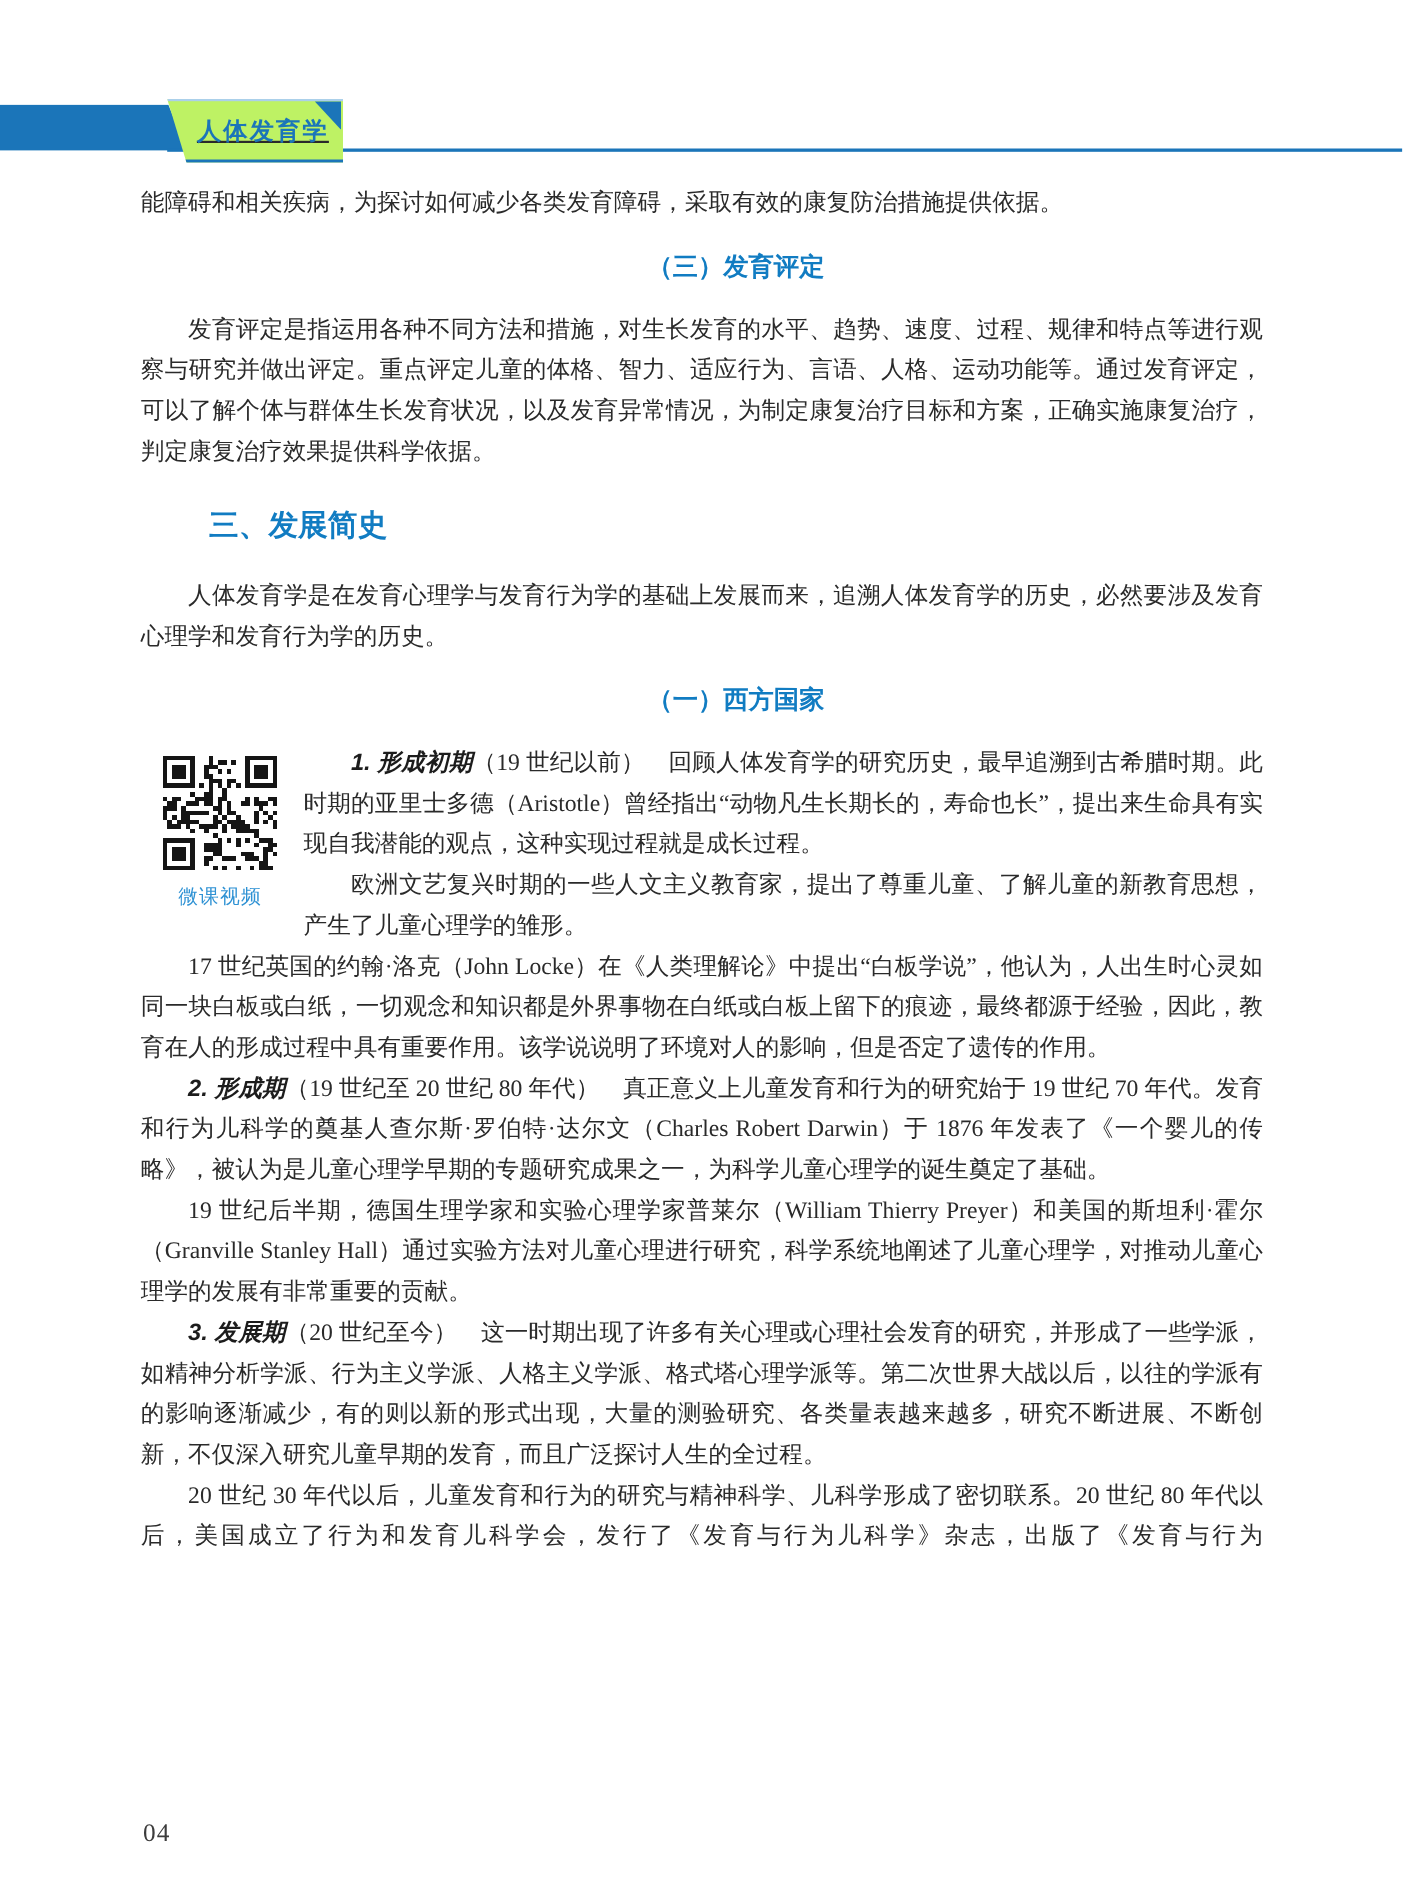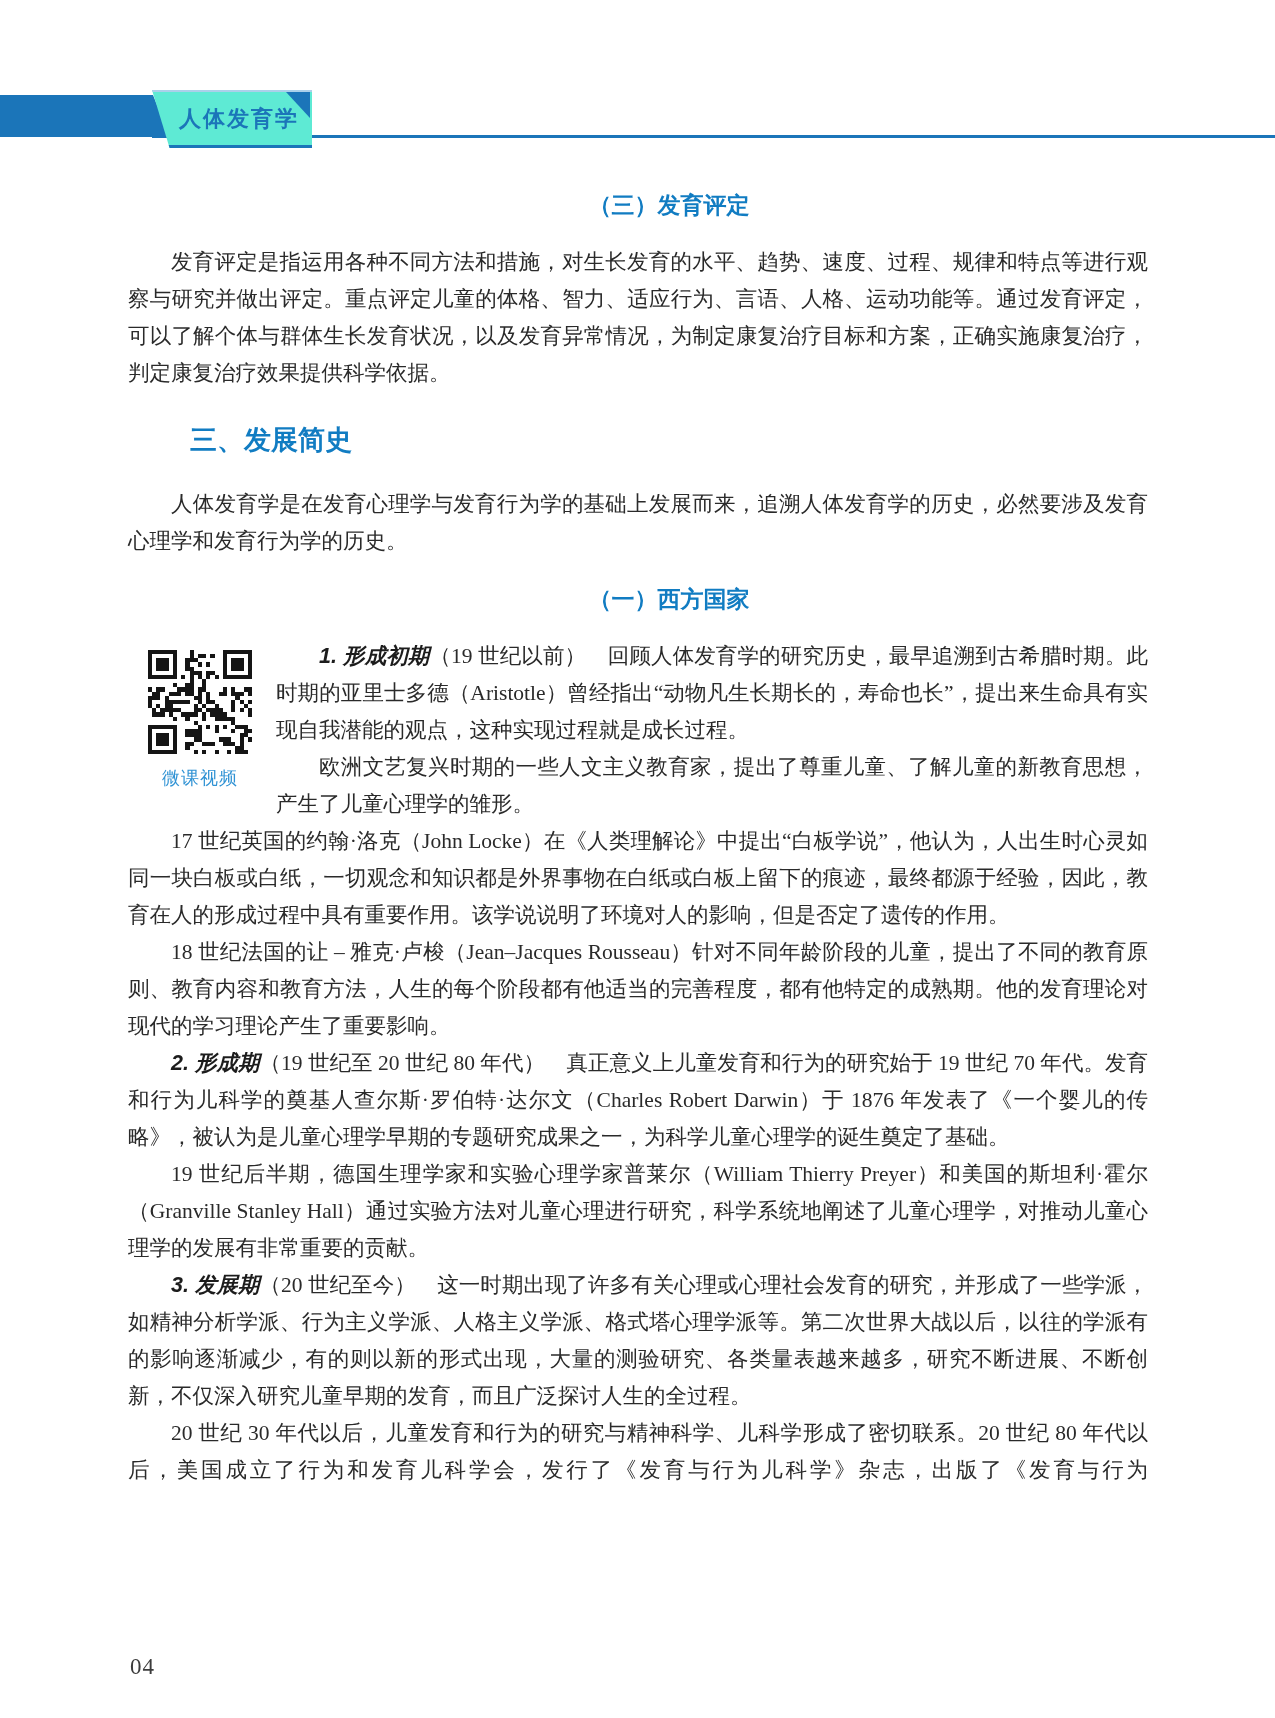--- a/index.html
+++ b/index.html
@@ -22,26 +22,26 @@
     position:absolute;left:0;top:95px;width:170px;height:42px;
     background:var(--banner-blue);
     clip-path:polygon(0 0,90% 0,100% 100%,0 100%);
   }
   .rule{
     position:absolute;left:152px;top:135px;right:0;height:3px;
     background:var(--banner-blue);
   }
   .tag{
     position:absolute;left:152px;top:90px;width:160px;height:53px;
-    background:#5eead4;
+    background:#bef264;
     border-top:2px solid #abd0ea;
     border-bottom:3px solid var(--banner-blue);
     clip-path:polygon(0 0,100% 0,100% 100%,11% 100%);
     z-index:2;
-    display:flex;align-items:center;justify-content:center;
+    display:flex;align-items:center;justify-content:center;text-decoration:underline;
   }
   .tag-text{
     font-family:"Liberation Sans","DejaVu Sans",sans-serif;
     font-weight:bold;font-size:22px;color:var(--banner-blue);
     letter-spacing:2px;padding-left:14px;
   }
   .fold{
     position:absolute;right:2px;top:0;width:24px;height:26px;
     background:var(--banner-blue);
     clip-path:polygon(0 0,100% 0,100% 100%);
@@ -102,20 +102,21 @@
     <div class="band"></div>
     <div class="rule"></div>
     <div class="tag">
       <span class="fold"></span>
       <span class="tag-text">人体发育学</span>
     </div>
   </header>
 
   <main class="content">
 
+    <p class="body noindent">能障碍和相关疾病，为探讨如何减少各类发育障碍，采取有效的康复防治措施提供依据。</p>
 
     <h3>（三）发育评定</h3>
 
     <p class="body">发育评定是指运用各种不同方法和措施，对生长发育的水平、趋势、速度、过程、规律和特点等进行观察与研究并做出评定。重点评定儿童的体格、智力、适应行为、言语、人格、运动功能等。通过发育评定，可以了解个体与群体生长发育状况，以及发育异常情况，为制定康复治疗目标和方案，正确实施康复治疗，判定康复治疗效果提供科学依据。</p>
 
     <h2>三、发展简史</h2>
 
     <p class="body">人体发育学是在发育心理学与发育行为学的基础上发展而来，追溯人体发育学的历史，必然要涉及发育心理学和发育行为学的历史。</p>
 
     <h3 class="tight">（一）西方国家</h3>
@@ -397,21 +398,20 @@
         </svg>
       <div class="qr-caption">微课视频</div>
     </div>
 
     <p class="body"><b class="lead">1. 形成初期</b><span>（19 世纪以前）</span><span>　回顾人体发育学的研究历史，最早追溯到古希腊时期。此时期的亚里士多德（Aristotle）曾经指出“动物凡生长期长的，寿命也长”，提出来生命具有实现自我潜能的观点，这种实现过程就是成长过程。</span></p>
 
     <p class="body">欧洲文艺复兴时期的一些人文主义教育家，提出了尊重儿童、了解儿童的新教育思想，产生了儿童心理学的雏形。</p>
 
     <p class="body">17 世纪英国的约翰·洛克（John Locke）在《人类理解论》中提出“白板学说”，他认为，人出生时心灵如同一块白板或白纸，一切观念和知识都是外界事物在白纸或白板上留下的痕迹，最终都源于经验，因此，教育在人的形成过程中具有重要作用。该学说说明了环境对人的影响，但是否定了遗传的作用。</p>
 
-    <p class="body">18 世纪法国的让 – 雅克·卢梭（Jean–Jacques Rousseau）针对不同年龄阶段的儿童，提出了不同的教育原则、教育内容和教育方法，人生的每个阶段都有他适当的完善程度，都有他特定的成熟期。他的发育理论对现代的学习理论产生了重要影响。</p>
 
     <p class="body"><b class="lead">2. 形成期</b><span>（19 世纪至 20 世纪 80 年代）</span><span>　真正意义上儿童发育和行为的研究始于 19 世纪 70 年代。发育和行为儿科学的奠基人查尔斯·罗伯特·达尔文（Charles Robert Darwin）于 1876 年发表了《一个婴儿的传略》，被认为是儿童心理学早期的专题研究成果之一，为科学儿童心理学的诞生奠定了基础。</span></p>
 
     <p class="body">19 世纪后半期，德国生理学家和实验心理学家普莱尔（William Thierry Preyer）和美国的斯坦利·霍尔（Granville Stanley Hall）通过实验方法对儿童心理进行研究，科学系统地阐述了儿童心理学，对推动儿童心理学的发展有非常重要的贡献。</p>
 
     <p class="body"><b class="lead">3. 发展期</b><span>（20 世纪至今）</span><span>　这一时期出现了许多有关心理或心理社会发育的研究，并形成了一些学派，如精神分析学派、行为主义学派、人格主义学派、格式塔心理学派等。第二次世界大战以后，以往的学派有的影响逐渐减少，有的则以新的形式出现，大量的测验研究、各类量表越来越多，研究不断进展、不断创新，不仅深入研究儿童早期的发育，而且广泛探讨人生的全过程。</span></p>
 
     <p class="body flush">20 世纪 30 年代以后，儿童发育和行为的研究与精神科学、儿科学形成了密切联系。20 世纪 80 年代以后，美国成立了行为和发育儿科学会，发行了《发育与行为儿科学》杂志，出版了《发育与行为</p>
 
   </main>

